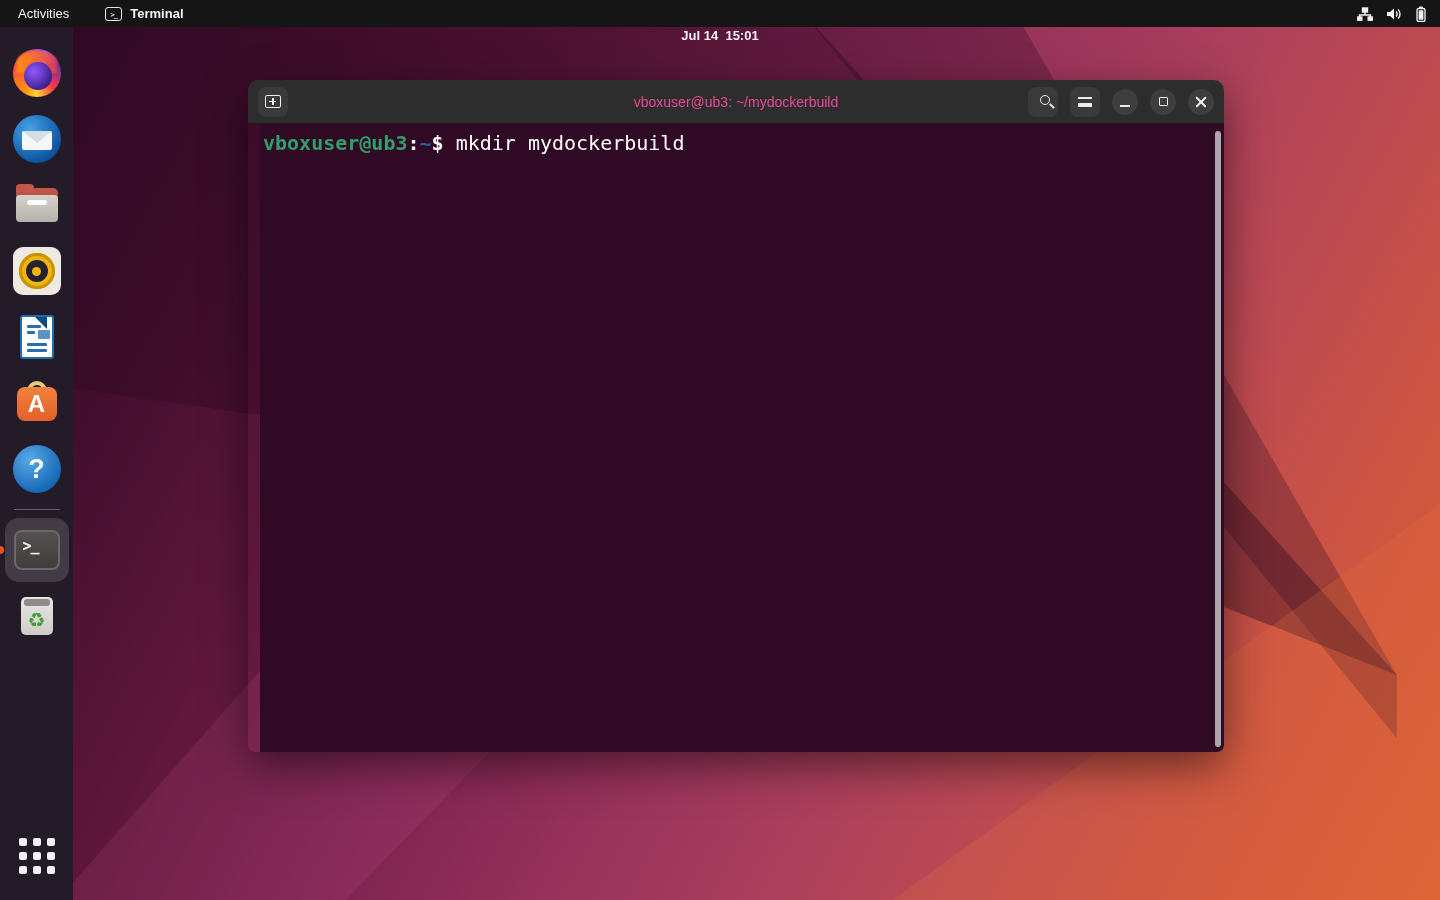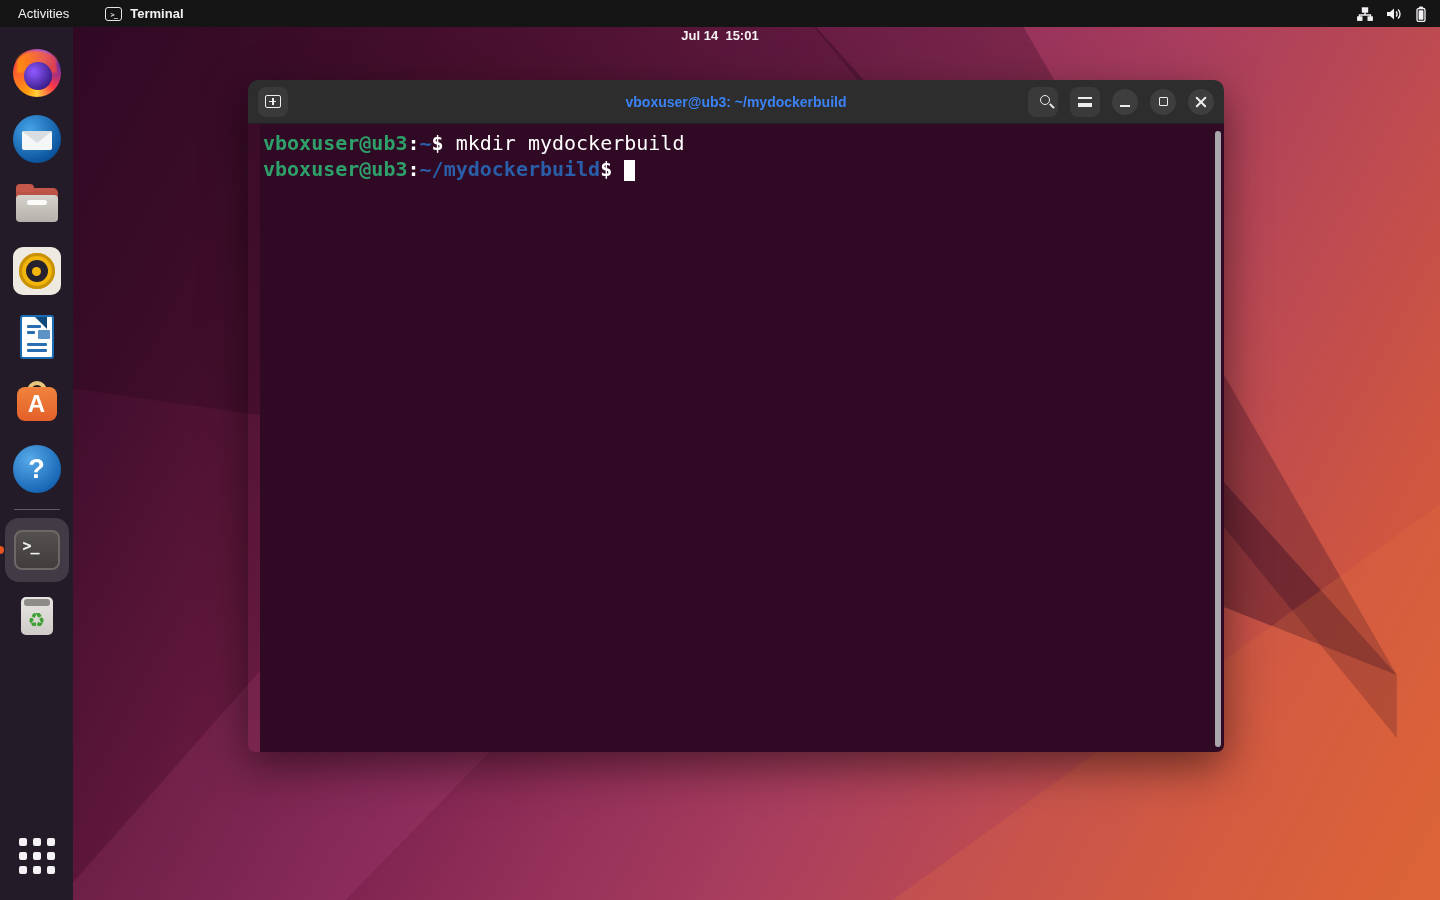--- a/index.html
+++ b/index.html
@@ -83,21 +83,21 @@
   
   .apps-grid { display:grid; grid-template-columns:repeat(3,8px); grid-template-rows:repeat(3,8px); gap:6px; }
   .apps-grid span { background:#f4f2f4; border-radius:2px; }
 
   
   .window { position:absolute; left:248px; top:80px; width:976px; height:672px; z-index:10;
     border-radius:10px 10px 7px 7px; box-shadow:0 14px 44px rgba(0,0,0,0.5); overflow:hidden;
     display:flex; flex-direction:column; }
   .win-header { height:44px; background:#2d2d2d; flex:0 0 44px; position:relative;
     display:flex; align-items:center; padding:0 10px; border-bottom:1px solid #1e1e1e; }
-  .win-title { position:absolute; left:50%; transform:translateX(-50%); color:#3b82f6; font-weight:bold; font-size:14px; white-space:nowrap; }
+  .win-title { position:absolute; left:50%; transform:translateX(-50%); color:#ec4899; font-weight:normal; font-size:14px; white-space:nowrap; }
   .hbtn { width:30px; height:30px; border-radius:8px; background:#3a3a3a; border:none;
     display:flex; align-items:center; justify-content:center; position:relative; cursor:pointer; }
   .win-right { margin-left:auto; display:flex; align-items:center; gap:12px; }
   .cbtn { width:26px; height:26px; border-radius:50%; background:#3e3e3e; border:none;
     display:flex; align-items:center; justify-content:center; position:relative; cursor:pointer; }
   
   .gl-newtab { width:16px; height:13px; border:1.5px solid #ededed; border-radius:2px; position:relative; }
   .gl-newtab::before { content:""; position:absolute; left:6px; top:2px; width:1.5px; height:7px; background:#ededed; }
   .gl-newtab::after  { content:""; position:absolute; left:3.2px; top:4.8px; width:7px; height:1.5px; background:#ededed; }
   .gl-search { width:10px; height:10px; border:1.8px solid #ededed; border-radius:50%; position:relative; margin:-3px -3px 0 0; }
@@ -265,16 +265,15 @@
       <button class="cbtn">
         <span class="gl-max"></span>
       </button>
       <button class="cbtn">
         <span class="gl-close"></span>
       </button>
     </div>
   </div>
   <div class="term-body">
     <div class="term-line"><span class="t-user">vboxuser@ub3</span><span class="t-sep">:</span><span class="t-path">~</span><span class="t-sep">$</span><span class="t-cmd">mkdir mydockerbuild</span></div>
-    <div class="term-line"><span class="t-user">vboxuser@ub3</span><span class="t-sep">:</span><span class="t-path">~/mydockerbuild</span><span class="t-sep">$</span><span class="cursor"></span></div>
     <div class="scrollbar"></div>
   </div>
 </div>
 
 </body></html>

